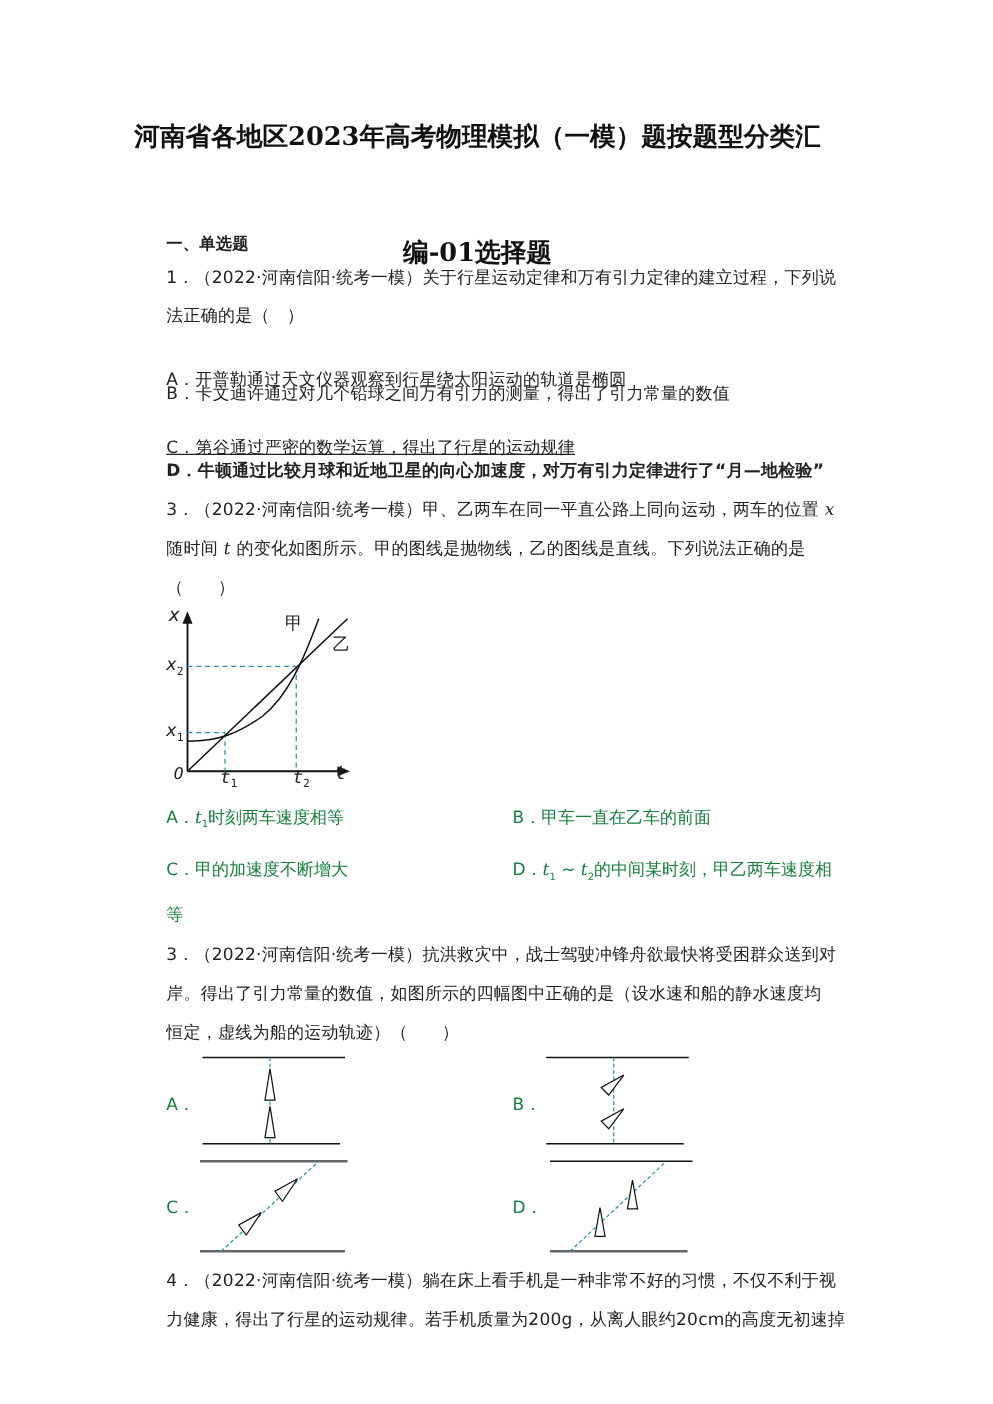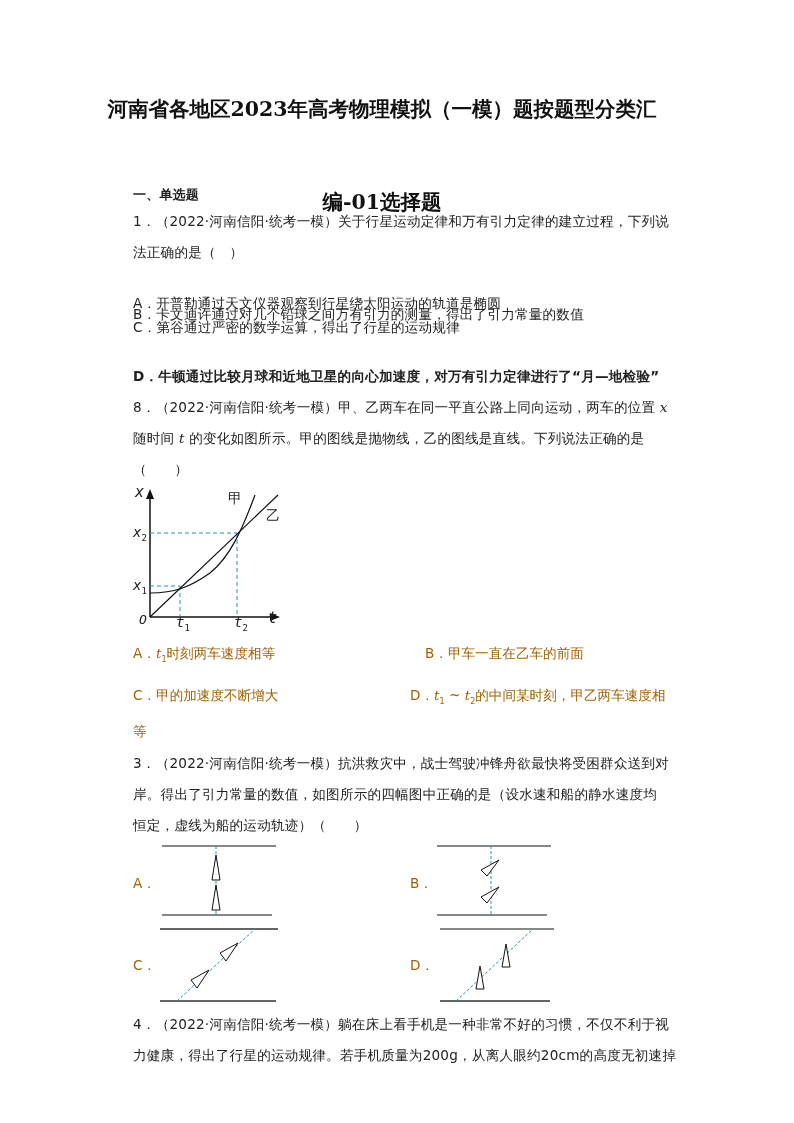--- a/index.html
+++ b/index.html
@@ -3,41 +3,41 @@
 <meta charset="utf-8">
 <style>
   html, body { margin:0; padding:0; background:#fff; }
   body { width:794px; height:1123px; position:relative; overflow:hidden;
          font-family:"DejaVu Serif","Liberation Serif",serif; color:#111; }
   .title { position:absolute; left:0; width:764px; text-align:center;
            font-family:"DejaVu Serif",serif; font-weight:bold; font-size:20.5px; color:#111; }
   .line { position:absolute; left:133px; font-family:"DejaVu Sans","Liberation Sans",sans-serif;
           font-size:13.6px; white-space:nowrap; color:#222; letter-spacing:0.2px; }
   .section { font-weight:bold; font-size:13px; }
-  .opt { position:absolute; font-family:"DejaVu Sans",sans-serif; font-size:13.6px; white-space:nowrap; color:#a16207; }
+  .opt { position:absolute; font-family:"DejaVu Sans",sans-serif; font-size:13.6px; white-space:nowrap; color:#15803d; }
   .ital { font-style:italic; font-family:"DejaVu Serif",serif; }
   svg { position:absolute; }
   .lbl { position:absolute; font-family:"DejaVu Sans Mono",monospace; font-size:13px; color:#222; }
 </style>
 </head>
 <body>
 
 <div class="title" style="top:95px;">河南省各地区2023年高考物理模拟（一模）题按题型分类汇</div>
 <div class="title" style="top:140px;margin-top:48px;">编-01选择题</div>
 
 <div class="line section" style="top:186px;">一、单选题</div>
 
 <div class="line" style="top:213px;">1．（2022·河南信阳·统考一模）关于行星运动定律和万有引力定律的建立过程，下列说</div>
 <div class="line" style="top:244px;">法正确的是（　）</div>
 <div class="line" style="top:275px;margin-top:20px;">A．开普勒通过天文仪器观察到行星绕太阳运动的轨道是椭圆</div>
 <div class="line" style="top:306px;">B．卡文迪许通过对几个铅球之间万有引力的测量，得出了引力常量的数值</div>
-<div class="line" style="top:319px;">C．第谷通过严密的数学运算，得出了行星的运动规律</div>
+<div class="line" style="top:349px;text-decoration:underline;">C．第谷通过严密的数学运算，得出了行星的运动规律</div>
 <div class="line" style="top:368px;font-weight:bold;">D．牛顿通过比较月球和近地卫星的向心加速度，对万有引力定律进行了“月—地检验”</div>
 
-<div class="line" style="top:399px;"><span>8．（2022·河南信阳·统考一模）甲、乙两车在同一平直公路上同向运动，两车的位置</span> <span class="ital">x</span></div>
+<div class="line" style="top:399px;"><span>3．（2022·河南信阳·统考一模）甲、乙两车在同一平直公路上同向运动，两车的位置</span> <span class="ital">x</span></div>
 <div class="line" style="top:430px;"><span>随时间</span> <span class="ital">t</span> <span>的变化如图所示。甲的图线是抛物线，乙的图线是直线。下列说法正确的是</span></div>
 <div class="line" style="top:461px;">（　　）</div>
 
 <div>
 <svg style="left:130px;top:485px;" width="160" height="150" viewBox="0 0 160 150">
 
   <line x1="20" y1="132" x2="20" y2="8" stroke="#111" stroke-width="1.5"></line>
   <polygon points="20,4 16,14 24,14" fill="#111"></polygon>
   <line x1="20" y1="132" x2="145" y2="132" stroke="#111" stroke-width="1.5"></line>
   <polygon points="150,132 140,128 140,136" fill="#111"></polygon>
@@ -56,21 +56,21 @@
 <span class="lbl" style="left:266px;top:507px;font-family:'DejaVu Sans',sans-serif;font-size:14px;">乙</span>
 <span class="lbl ital" style="left:133px;top:524px;font-size:14px;"><span>x</span><sub style="font-size:9px;font-style:normal;">2</sub></span>
 <span class="lbl ital" style="left:133px;top:577px;font-size:14px;"><span>x</span><sub style="font-size:9px;font-style:normal;">1</sub></span>
 <span class="lbl ital" style="left:139px;top:612px;font-size:13px;">O</span>
 <span class="lbl ital" style="left:176px;top:614px;font-size:14px;"><span>t</span><sub style="font-size:9px;font-style:normal;">1</sub></span>
 <span class="lbl ital" style="left:234px;top:614px;font-size:14px;"><span>t</span><sub style="font-size:9px;font-style:normal;">2</sub></span>
 <span class="lbl ital" style="left:268px;top:609px;font-size:15px;">t</span>
 </div>
 
 <div class="opt" style="left:133px;top:645px;"><span>A．</span><span class="ital">t</span><sub style="font-size:8px;">1</sub><span>时刻两车速度相等</span></div>
-<div class="opt" style="left:410px;top:645px;margin-left:15px;">B．甲车一直在乙车的前面</div>
+<div class="opt" style="left:410px;top:645px;">B．甲车一直在乙车的前面</div>
 <div class="opt" style="left:133px;top:687px;">C．甲的加速度不断增大</div>
 <div class="opt" style="left:410px;top:687px;"><span>D．</span><span class="ital">t</span><sub style="font-size:8px;">1</sub> <span>~</span> <span class="ital">t</span><sub style="font-size:8px;">2</sub><span>的中间某时刻，甲乙两车速度相</span></div>
 <div class="opt" style="left:133px;top:723px;">等</div>
 
 <div class="line" style="top:755px;">3．（2022·河南信阳·统考一模）抗洪救灾中，战士驾驶冲锋舟欲最快将受困群众送到对</div>
 <div class="line" style="top:786px;">岸。得出了引力常量的数值，如图所示的四幅图中正确的是（设水速和船的静水速度均</div>
 <div class="line" style="top:817px;">恒定，虚线为船的运动轨迹）（　　）</div>
 
 <div class="opt" style="left:133px;top:875px;">A．</div>
 <div>

